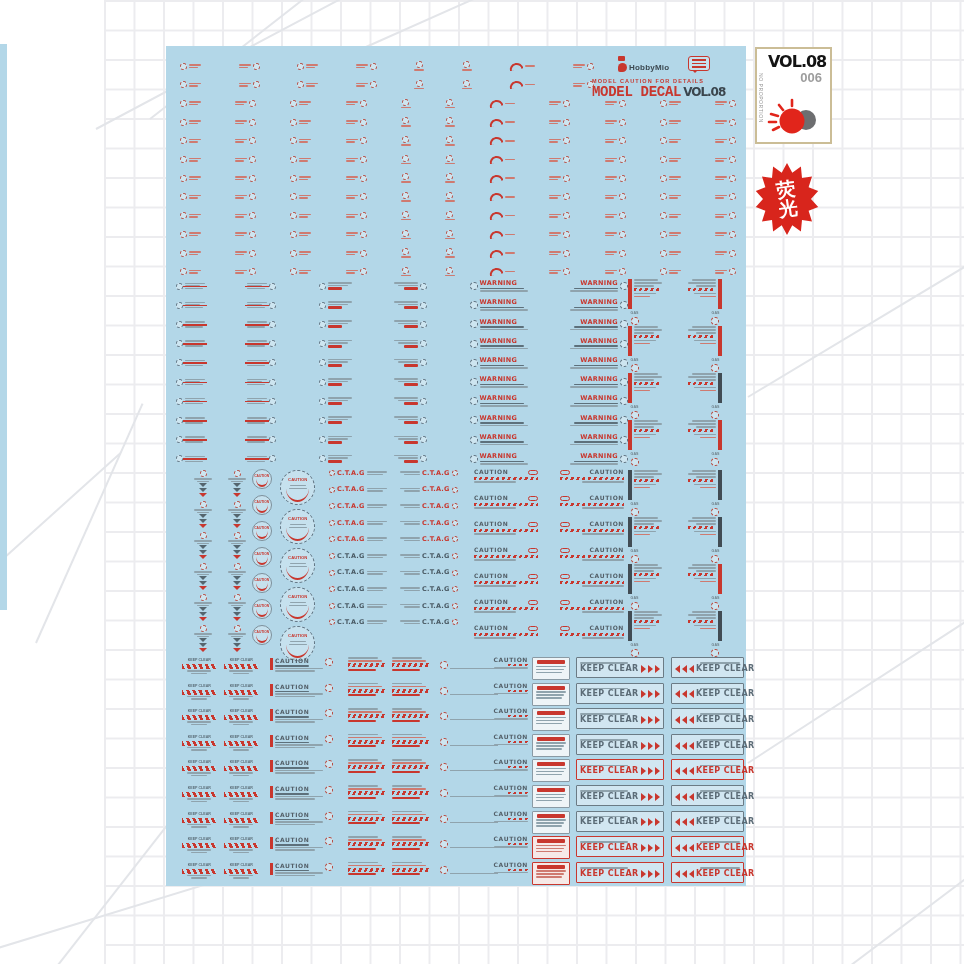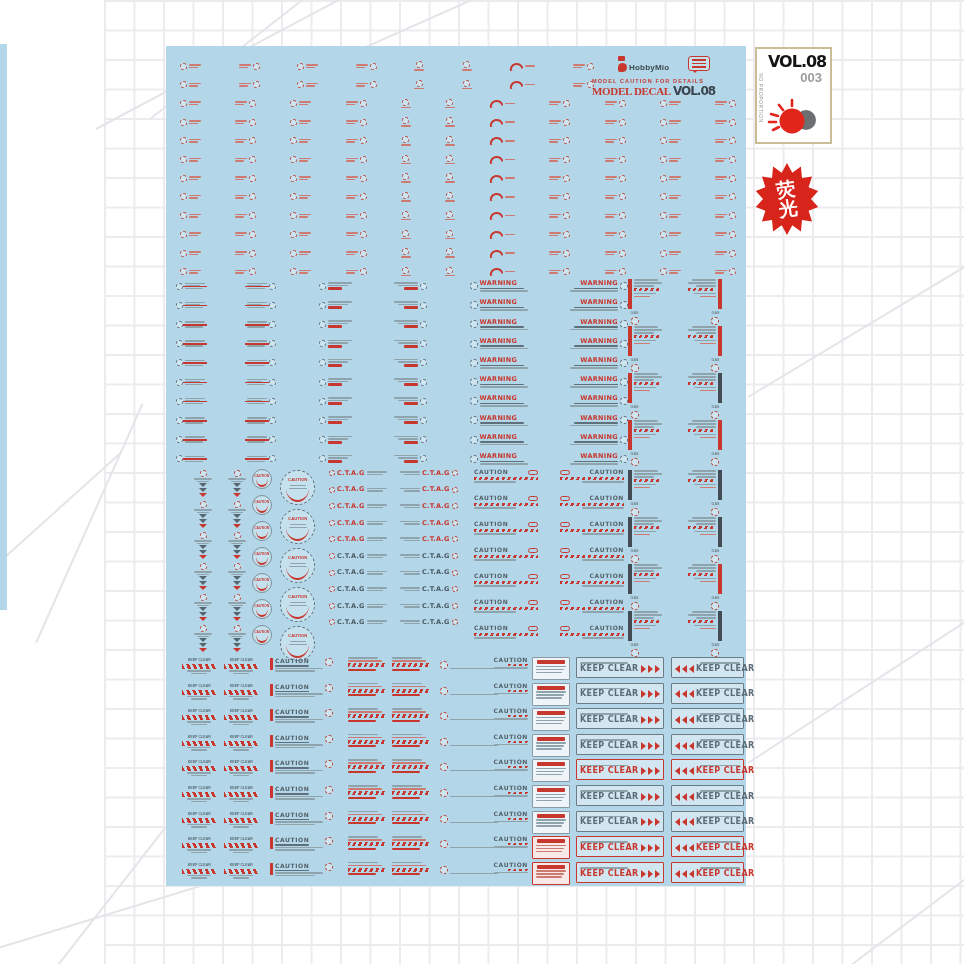--- a/index.html
+++ b/index.html
@@ -62,21 +62,21 @@
   .hm-head{position:absolute;right:4px;top:10px;width:150px;height:48px}
   .hm-mini{position:absolute;left:26px;top:0;width:7px;height:5px;background:var(--red);border-radius:1px}
   .hm-logo{position:absolute;left:26px;top:7px;display:flex;gap:2px;align-items:center}
   .hm-ic{width:9px;height:9px;background:var(--red);border-radius:50% 50% 50% 2px;display:inline-block}
   .hm-name{font-size:8px;font-weight:800;color:#3d4a52;letter-spacing:.2px}
   .bub{position:absolute;left:96px;top:0;width:22px;height:15px;border:1.5px solid var(--red);border-radius:3px;background:rgba(255,255,255,.25);box-sizing:border-box}
   .bub i{display:block;height:1.5px;background:var(--red);margin:2px 3px 0}
   .bub::after{content:"";position:absolute;left:3px;bottom:-6px;width:0;height:0;border:3px solid transparent;border-top-color:var(--red)}
   .hm-cap{position:absolute;left:0;top:22px;font-size:6px;transform:scale(.92);transform-origin:left center;color:var(--red);font-weight:700;letter-spacing:1.2px;white-space:nowrap}
   .hm-title{position:absolute;left:0;top:28px;display:flex;align-items:baseline;gap:2px;white-space:nowrap}
-  .t1{font-size:11px;font-weight:900;color:var(--red);letter-spacing:-.3px;font-family:Liberation Serif, serif}
+  .t1{font-size:14px;font-weight:900;color:var(--red);letter-spacing:-.3px;font-family:Liberation Mono, monospace}
   .t2{font-size:12px;font-weight:800;color:#3a454d;letter-spacing:-1px;font-family:"DejaVu Sans",sans-serif}
 
   
   .volbox{position:absolute;left:755px;top:47px;width:77px;height:97px;background:#fff;border:2px solid var(--tan);box-sizing:border-box}
   .vol-t{margin:5px 3px 0 11px;font-size:16px;font-weight:900;color:#141414;letter-spacing:-1px;line-height:1;font-family:"DejaVu Sans",sans-serif}
   .vol-n{margin:1px 8px 0 0;text-align:right;font-size:13px;font-weight:700;color:#9d9d9d;line-height:1}
   .vol-side{position:absolute;left:1px;top:24px;writing-mode:vertical-rl;font-size:6px;transform:scale(.85);transform-origin:center top;color:#979797;letter-spacing:.6px}
   .vol-dots{position:absolute;left:6px;bottom:2px}
 
   
@@ -2777,21 +2777,21 @@
             <div class="kchev l"></div>
             <div class="kc-big">KEEP CLEAR</div>
           </div>
         </div>
       </div>
   </div>
 
   <div class="volbox">
     <div class="vol-side">NO PROPORTION</div>
     <div class="vol-t">VOL.08</div>
-    <div class="vol-n">003</div>
+    <div class="vol-n">006</div>
     <svg class="vol-dots" width="64" height="44" viewBox="0 0 64 44">
       <circle cx="43" cy="24" r="10" fill="#6d6e70"></circle>
       <circle cx="29" cy="25" r="12.5" fill="#e1251b"></circle>
       <g stroke="#e1251b" stroke-width="2.6" stroke-linecap="round">
         <line x1="29" y1="4" x2="29" y2="10"></line>
         <line x1="16" y1="9" x2="20" y2="14"></line>
         <line x1="8" y1="18" x2="15" y2="20"></line>
         <line x1="6" y1="26" x2="13" y2="26"></line>
         <line x1="10" y1="34" x2="16" y2="31"></line>
       </g>

